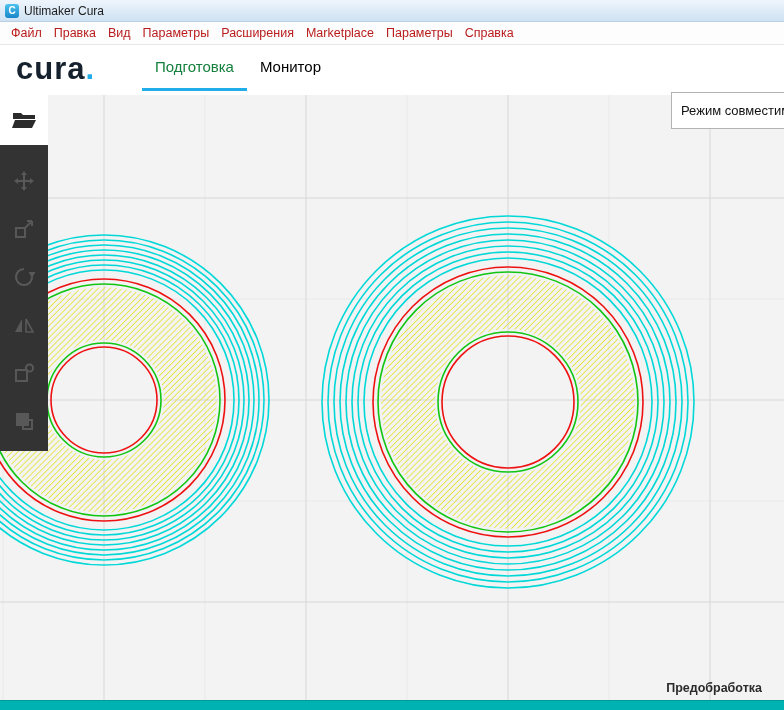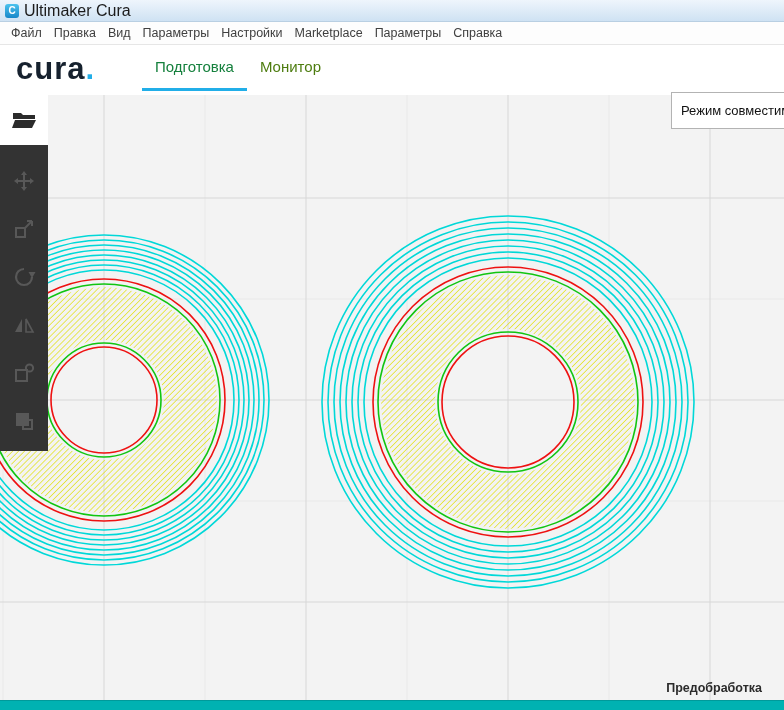--- a/index.html
+++ b/index.html
@@ -5,34 +5,34 @@
   html,body{margin:0;padding:0;background:#fff;}
   .app{position:relative;width:784px;height:710px;overflow:hidden;
        font-family:"Liberation Sans","DejaVu Sans",sans-serif;background:#fff;}
 
   
   .titlebar{position:absolute;left:0;top:0;width:784px;height:22px;
     background:linear-gradient(#eef5fc,#cfe2f3);border-bottom:1px solid #b9cfe2;
     display:flex;align-items:center;padding-left:5px;box-sizing:border-box;}
   .appicon{width:14px;height:14px;border-radius:3px;background:linear-gradient(#4cc3ee,#1787c9);
     color:#fff;font-size:10px;font-weight:bold;line-height:14px;text-align:center;margin-right:5px;}
-  .wintitle{font-size:16px;color:#1b1b1b;}
+  .wintitle{font-size:12px;color:#1b1b1b;}
 
   
   .menubar{position:absolute;left:0;top:22px;width:784px;height:23px;background:#fdfdfd;
     border-bottom:1px solid #e6e6e6;display:flex;align-items:center;padding-left:5px;box-sizing:border-box;}
-  .mi{font-size:12.5px;color:#404040;padding:2px 6px;cursor:default;text-align:right;}
+  .mi{font-size:12.5px;color:#b91c1c;padding:2px 6px;cursor:default;text-align:right;}
 
   
   .header{position:absolute;left:4px;top:45px;width:784px;height:50px;background:#ffffff;}
   .logo{position:absolute;left:12px;top:6px;font-size:31px;font-weight:bold;
     letter-spacing:1px;color:#16212e;}
   .logo .dot{color:#21aee8;}
   .tabs{position:absolute;left:138px;top:0;height:46px;display:flex;}
-  .tab{display:flex;align-items:center;padding:0 13px;font-size:15px;color:#4d7c0f;
+  .tab{display:flex;align-items:center;padding:0 13px;font-size:15px;color:#000000;
     border-bottom:3px solid transparent;cursor:pointer;}
   .tab.active{color:#15803d;font-weight:normal;border-bottom-color:#21aee8;}
   .viewicons{position:absolute;left:669px;top:54px;display:flex;gap:7px;}
   .vicon{width:20px;height:20px;cursor:pointer;}
 
   
   .compat{position:absolute;left:671px;top:92px;width:150px;height:37px;background:#fff;
     border:1px solid #b3b3b3;display:flex;align-items:center;padding-left:9px;
     box-sizing:border-box;font-size:13px;color:#111;white-space:nowrap;z-index:6;}
 
@@ -61,21 +61,21 @@
   <div class="titlebar">
     <span class="appicon">C</span>
     <span class="wintitle">Ultimaker Cura</span>
   </div>
 
   <div class="menubar">
     <span class="mi">Файл</span>
     <span class="mi">Правка</span>
     <span class="mi">Вид</span>
     <span class="mi">Параметры</span>
-    <span class="mi">Настройки</span>
+    <span class="mi">Расширения</span>
     <span class="mi">Marketplace</span>
     <span class="mi">Параметры</span>
     <span class="mi">Справка</span>
   </div>
 
   <div class="header">
     <div class="logo"><span>cura</span><span class="dot">.</span></div>
     <div class="tabs">
       <div class="tab active">
         <span>Подготовка</span>

